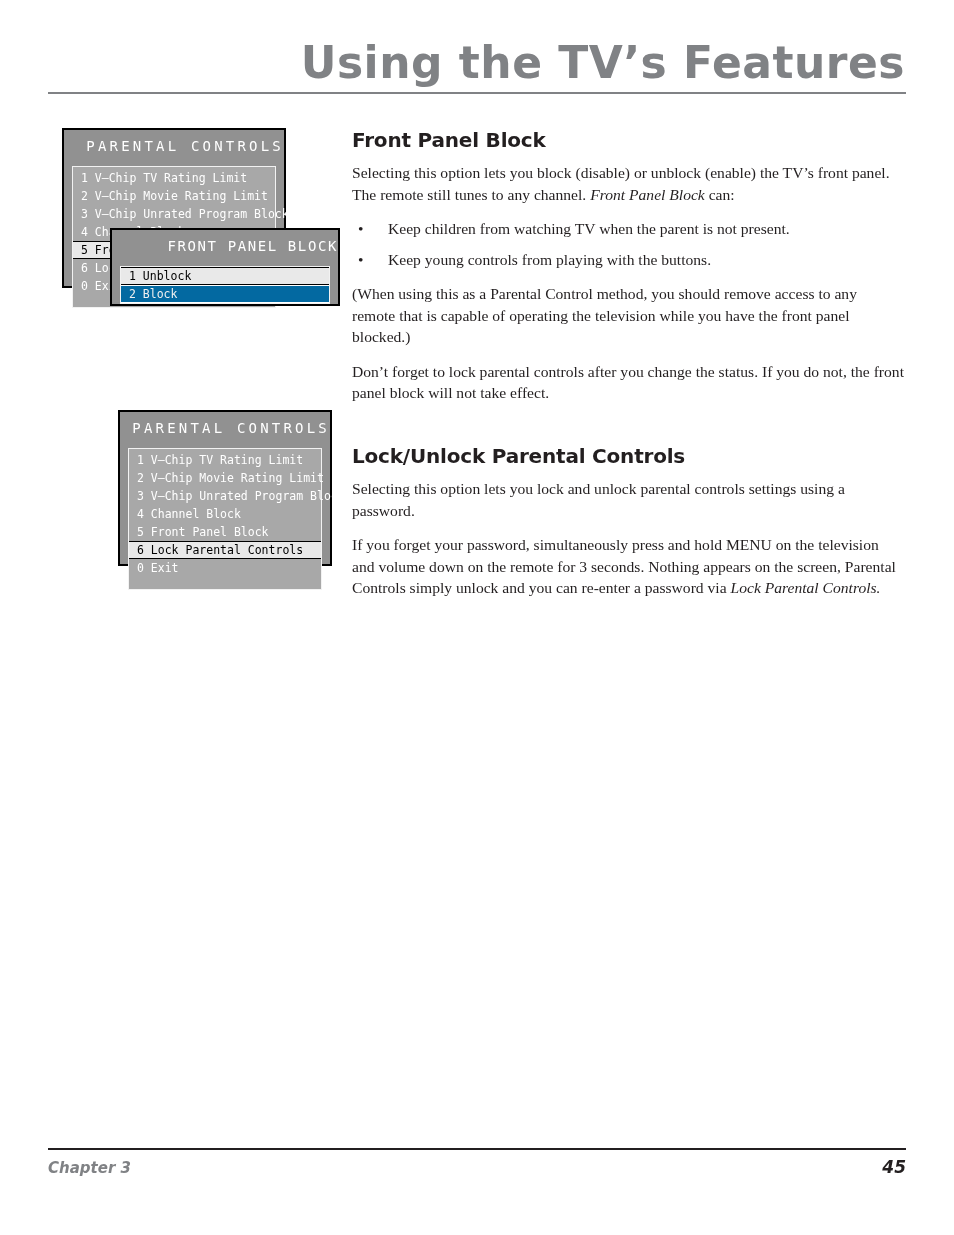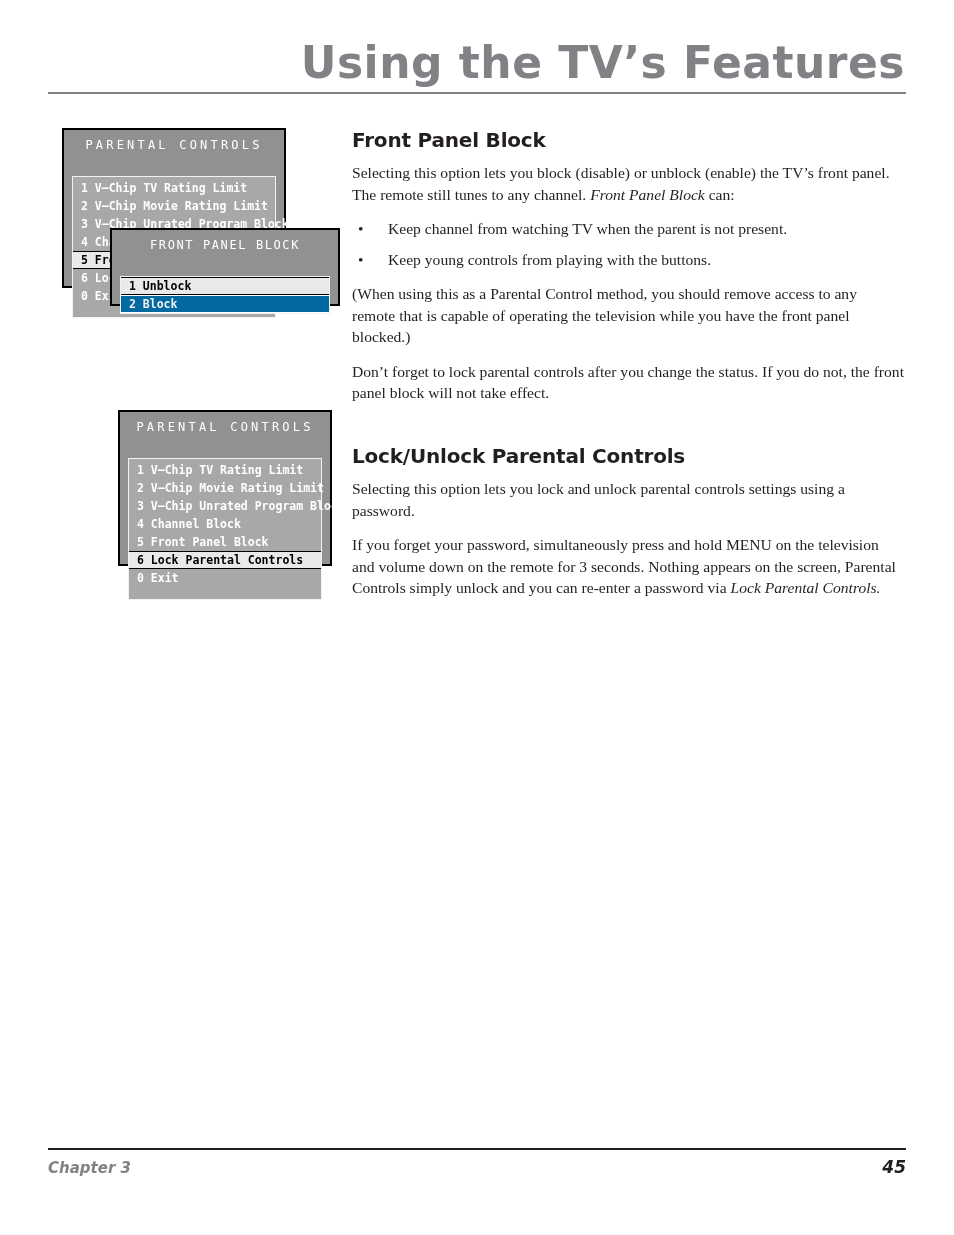--- a/index.html
+++ b/index.html
@@ -95,42 +95,41 @@
   
   .osd {
     position: absolute;
     background: #919191;
     border: 2px solid #000000;
     box-sizing: border-box;
     font-family: "DejaVu Sans Mono", monospace;
   }
   .osd .osd-title {
     color: #ffffff;
-    font-size: 12px;
-    text-align: center;
+    font-size: 14px;
+    text-align: right;
     letter-spacing: 3.2px;
-    padding: 8px 0 24px 0;
+    padding: 8px 0 12px 0;
     white-space: nowrap;
   }
   .osd .osd-title.tight { letter-spacing: 1.6px; }
   .osd .osd-panel {
     background: #a8a8a8;
     border: 1px solid #f2f2f2;
     box-sizing: border-box;
     margin: 0 8px 9px 8px;
     padding: 2px 0 2px 0;
   }
   .osd .osd-item {
     color: #ffffff;
     font-size: 11.5px;
     line-height: 16px;
     padding: 1px 12px 1px 8px;
     white-space: nowrap;
     letter-spacing: 0px;
-    font-weight: bold;
   }
   .osd .osd-item.selected {
     background: #e9e9e9;
     color: #000000;
     border-top: 1px solid #000000;
     border-bottom: 1px solid #000000;
     padding-top: 0;
     padding-bottom: 0;
   }
   .osd .osd-item.subdued {
@@ -226,21 +225,21 @@
     </div>
 
   </div>
 
   <div class="text-col" style="top:128px;">
     <h2 class="section-heading">Front Panel Block</h2>
 
     <p class="body-text"><span>Selecting this option lets you block (disable) or unblock (enable) the TV’s front panel. The remote still tunes to any channel. </span><span class="it">Front Panel Block</span><span> can:</span></p>
 
     <ul class="bullets">
-      <li><span class="bullet-dot">•</span><span>Keep channel from watching TV when the parent is not present.</span></li>
+      <li><span class="bullet-dot">•</span><span>Keep children from watching TV when the parent is not present.</span></li>
       <li><span class="bullet-dot">•</span><span>Keep young controls from playing with the buttons.</span></li>
     </ul>
 
     <p class="body-text">(When using this as a Parental Control method, you should remove access to any remote that is capable of operating the television while you have the front panel blocked.)</p>
 
     <p class="body-text">Don’t forget to lock parental controls after you change the status. If you do not, the front panel block will not take effect.</p>
   </div>
 
   <div class="figure-col" id="figure-lock">
     <div class="osd" id="osd-parental-2">

